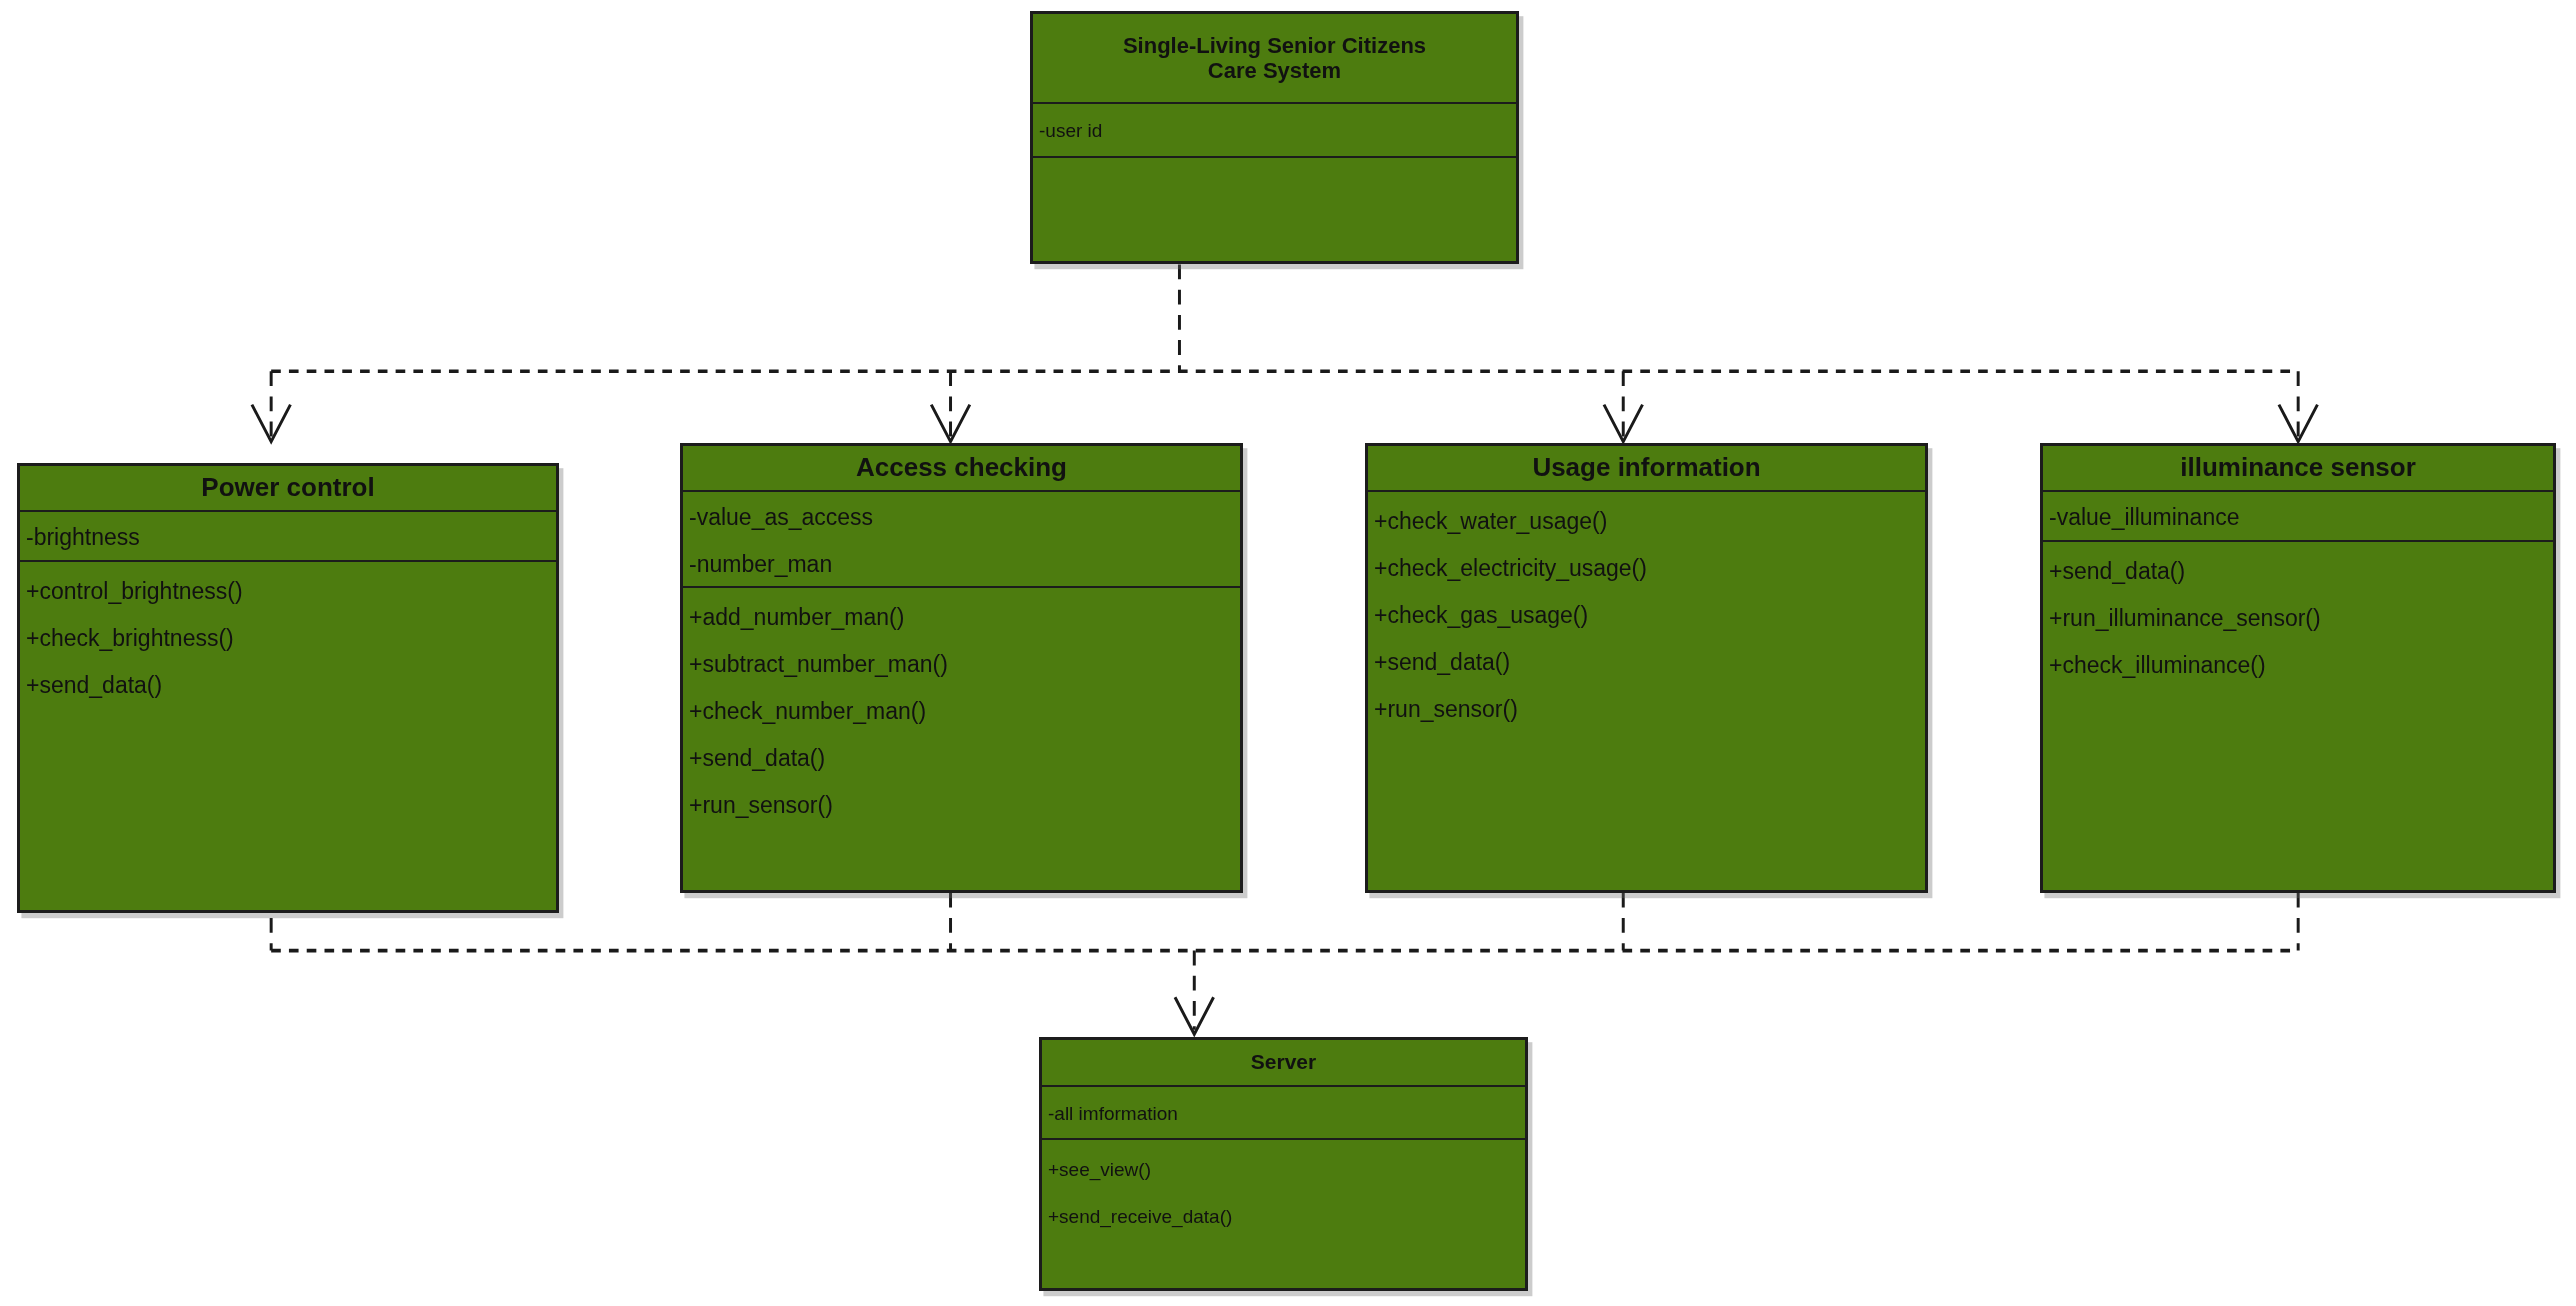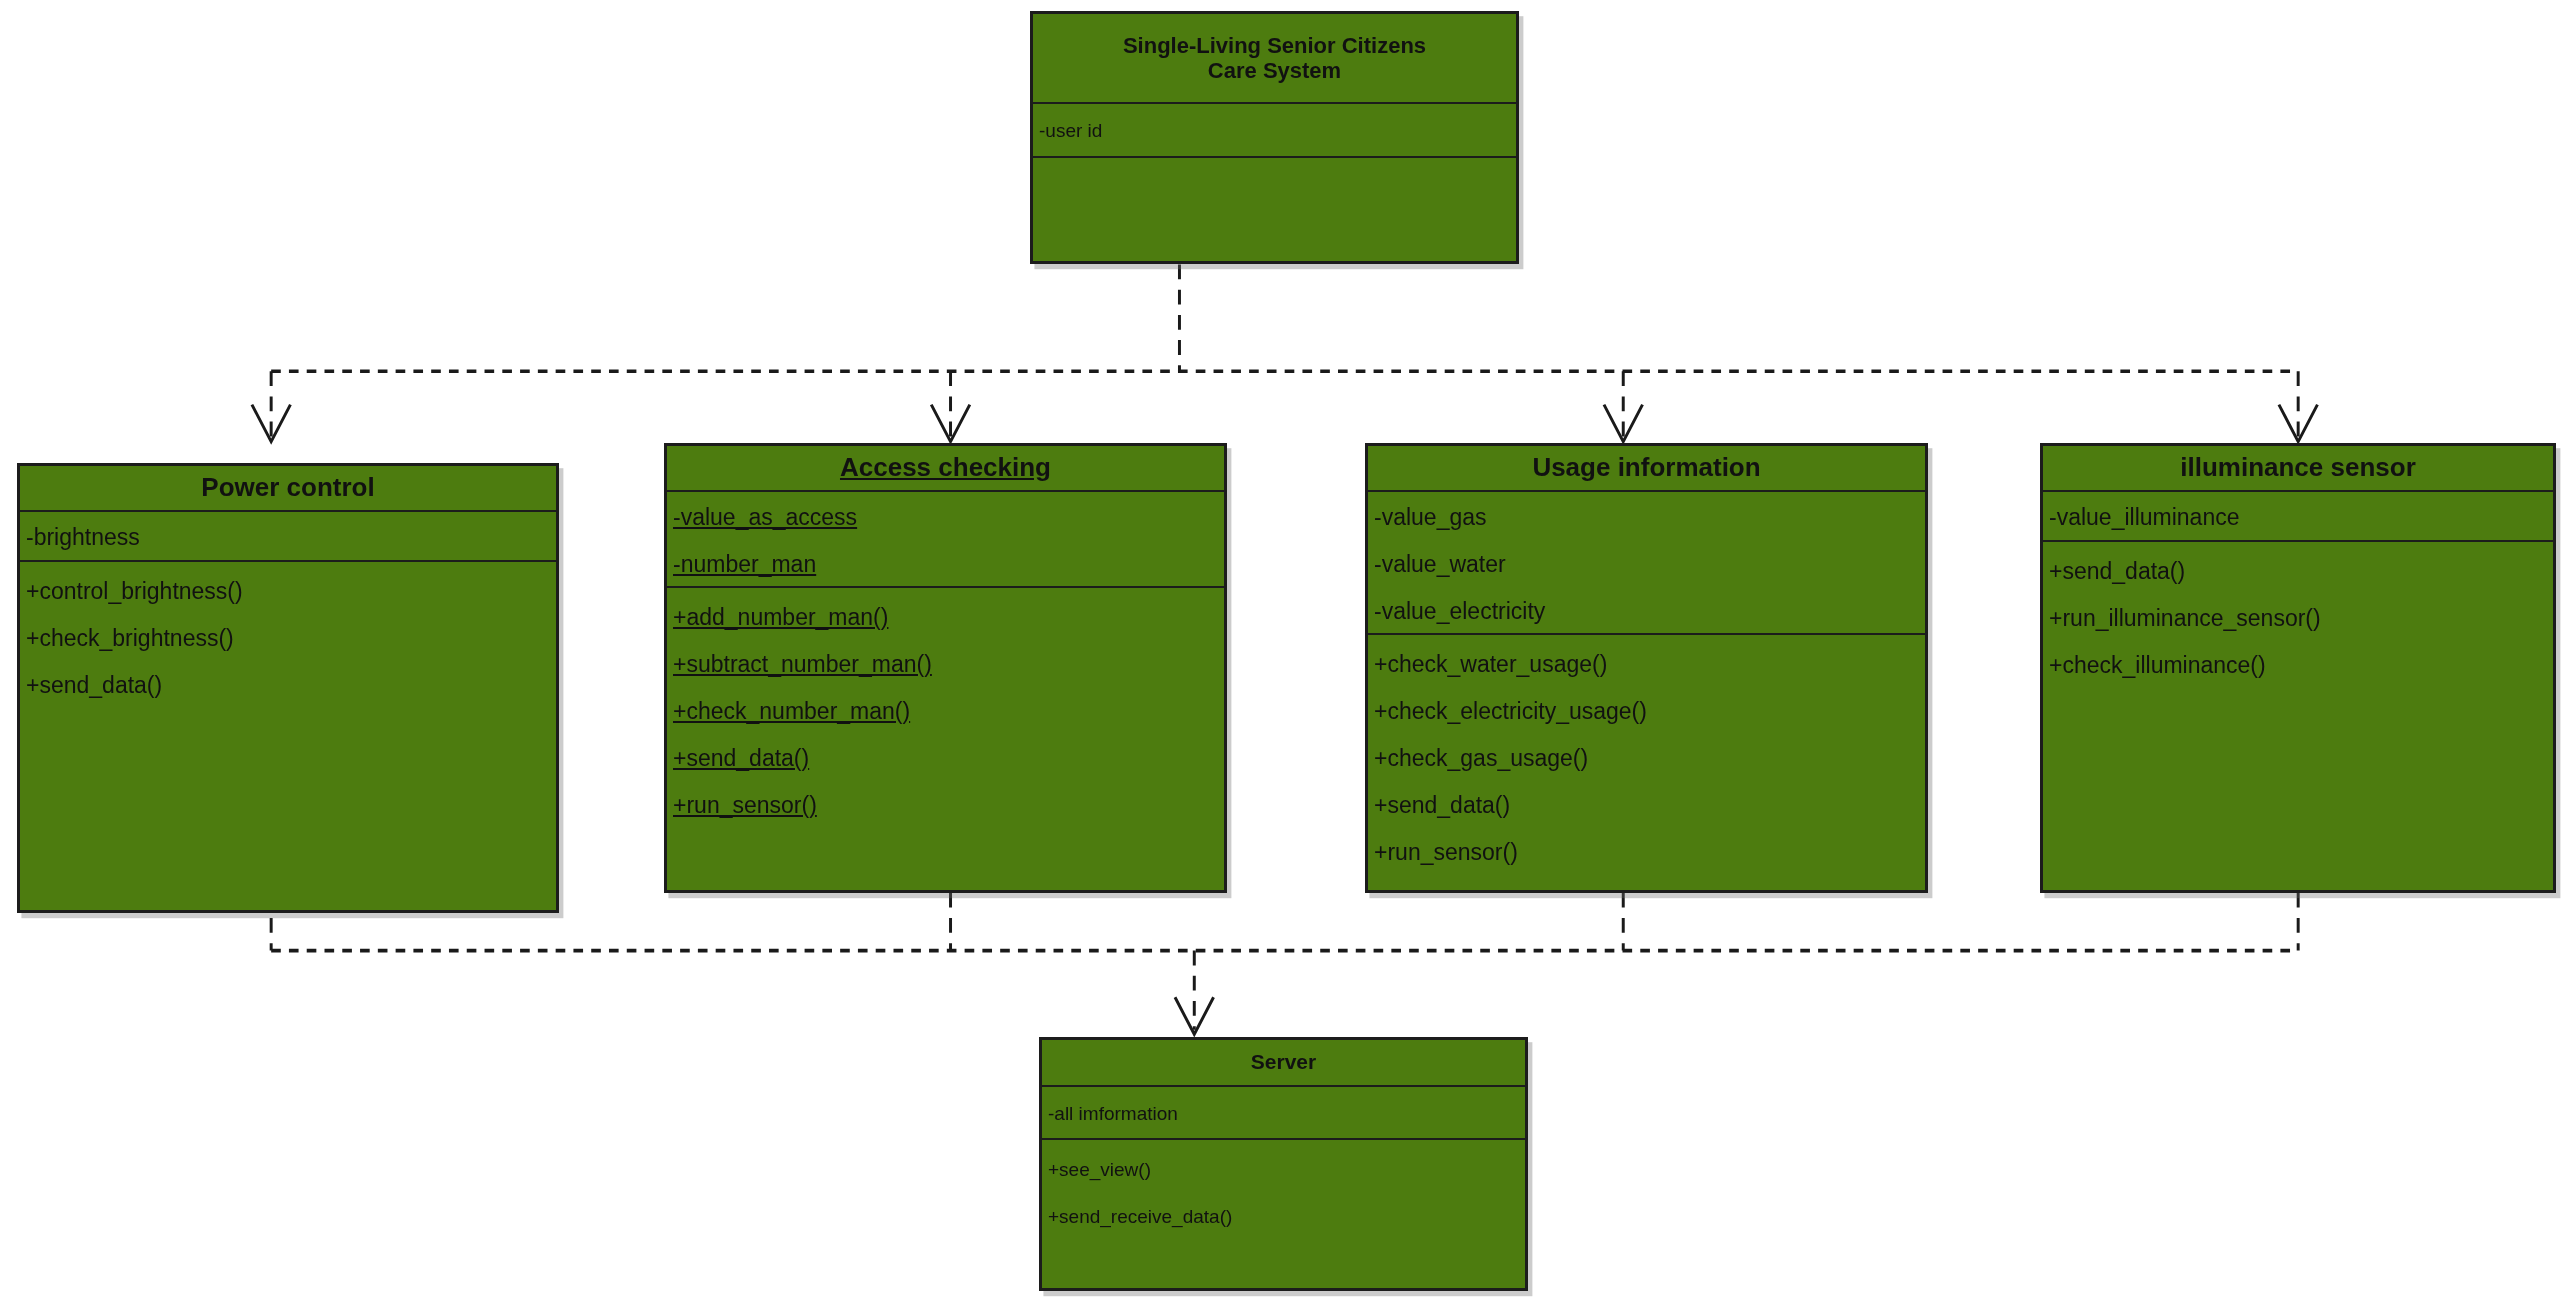--- a/index.html
+++ b/index.html
@@ -58,21 +58,21 @@
   
   .small .cls-attrs   { font-size: 19px; }
   .small .cls-methods { font-size: 19px; }
   .small .row { line-height: 47px; }
 
   #box-system { left: 1030px; top: 11px;  width: 489px; height: 253px; }
   #box-system .cls-title { font-size: 22px; height: 90px; }
   #box-system .cls-attrs { height: 54px; padding-top: 3px; }
 
   #box-power  { left: 17px;   top: 443px; width: 542px; height: 450px; margin-top: 20px; }
-  #box-access { left: 664px;  top: 443px; width: 563px; height: 450px; text-decoration: underline; }
+  #box-access { left: 680px;  top: 443px; width: 563px; height: 450px; }
   #box-usage  { left: 1365px; top: 443px; width: 563px; height: 450px; }
   #box-illum  { left: 2040px; top: 443px; width: 516px; height: 450px; }
   #box-power  .cls-attrs { height: 50px; }
   #box-access .cls-attrs { height: 96px; }
   #box-usage  .cls-attrs { height: 143px; }
   #box-illum  .cls-attrs { height: 50px; }
 
   #box-server { left: 1039px; top: 1037px; width: 489px; height: 254px; }
   #box-server .cls-title { font-size: 21px; height: 47px; }
   #box-server .cls-attrs { height: 53px; padding-top: 3px; }
@@ -150,25 +150,20 @@
       <div class="row">+check_number_man()</div>
       <div class="row">+send_data()</div>
       <div class="row">+run_sensor()</div>
     </div>
   </div>
 
   <div class="clsbox mid" id="box-usage">
     <div class="cls-title">
       <div>Usage information</div>
     </div>
-    <div class="cls-attrs">
-      <div class="row">-value_gas</div>
-      <div class="row">-value_water</div>
-      <div class="row">-value_electricity</div>
-    </div>
     <div class="cls-methods">
       <div class="row">+check_water_usage()</div>
       <div class="row">+check_electricity_usage()</div>
       <div class="row">+check_gas_usage()</div>
       <div class="row">+send_data()</div>
       <div class="row">+run_sensor()</div>
     </div>
   </div>
 
   <div class="clsbox mid" id="box-illum">

